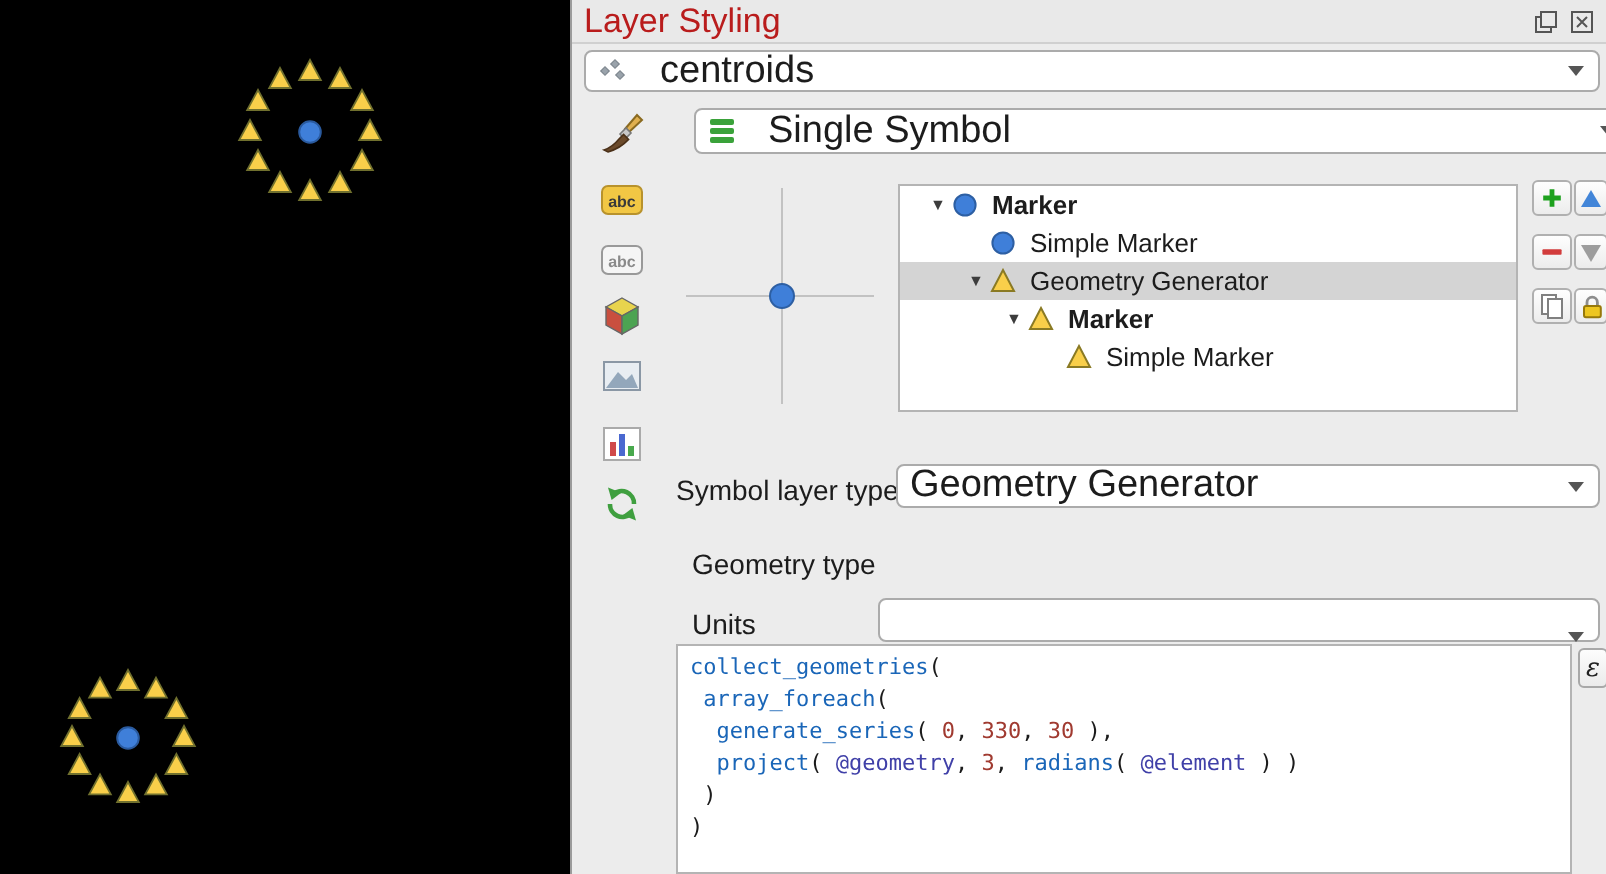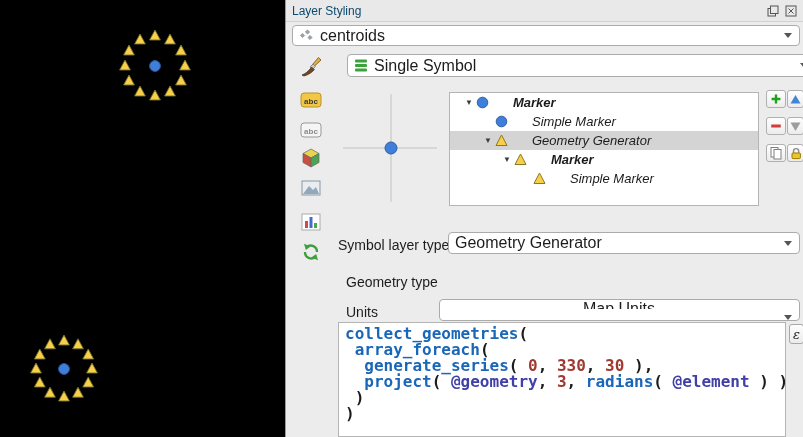--- a/index.html
+++ b/index.html
@@ -5,51 +5,51 @@
   * { box-sizing: border-box; margin: 0; padding: 0; }
   html, body { width: 803px; height: 437px; overflow: hidden; }
   body { font-family: "Liberation Sans", sans-serif; font-size: 13px; color: #1c1c1c; background: #000; }
   .stage { position: relative; width: 803px; height: 437px; }
 
   .map { position: absolute; left: 0; top: 0; width: 285px; height: 437px; background: #000; }
 
   .panel { position: absolute; left: 285px; top: 0; width: 518px; height: 437px; background: #ececec; border-left: 1px solid #9b9b9b; }
 
   .titlebar { position: absolute; left: 0; top: 0; right: 0; height: 22px; background: #e9e9e9; border-bottom: 1px solid #d0d0d0; display: flex; align-items: center; padding: 0 5px 0 6px; }
-  .title { font-size: 12px; color: #0c4a6e; }
+  .title { font-size: 17px; color: #b91c1c; }
   .winbtns { margin-left: auto; display: flex; gap: 4px; }
   .wbtn { width: 14px; height: 14px; display: flex; align-items: center; justify-content: center; background: none; border: none; padding: 0; }
 
-  .combo { position: absolute; background: #fff; border: 1px solid #ababab; border-radius: 4px; display: flex; align-items: center; gap: 6px; padding: 0 7px 0 6px; font-size: 16px; white-space: nowrap; }
+  .combo { position: absolute; background: #fff; border: 1px solid #ababab; border-radius: 4px; display: flex; align-items: center; gap: 16px; padding: 0 7px 0 6px; font-size: 19px; white-space: nowrap; }
   .cval { overflow: hidden; text-overflow: ellipsis; }
   .carrow { margin-left: auto; width: 0; height: 0; border-left: 4px solid transparent; border-right: 4px solid transparent; border-top: 5px solid #555; flex: none; }
   .cicon { display: flex; align-items: center; flex: none; }
 
   .tab { position: absolute; left: 12px; width: 26px; height: 26px; display: flex; align-items: center; justify-content: center; background: none; border: none; padding: 0; }
 
   .preview { position: absolute; left: 45px; top: 90px; width: 112px; height: 116px; }
 
   .tree { position: absolute; left: 163px; top: 92px; width: 310px; height: 114px; background: #fff; border: 1px solid #b4b4b4; overflow: hidden; font-size: 13px; }
   .trow { display: flex; align-items: center; height: 19px; }
   .trow.sel { background: var(--selection-bg, #d4d4d4); }
   .exp { width: 14px; font-size: 8px; color: #3c3c3c; text-align: center; flex: none; }
   .ticon { width: 16px; height: 13px; flex: none; display: flex; align-items: center; }
-  .tlabel { margin-left: 21px; white-space: nowrap; font-style: italic; }
+  .tlabel { margin-left: 4px; white-space: nowrap; }
   .tlabel.b { font-weight: bold; }
   .depth0 { padding-left: 12px; }
   .depth1 { padding-left: 31px; }
   .depth2 { padding-left: 50px; }
   .depth3 { padding-left: 69px; }
 
   .sbtn { position: absolute; width: 20px; height: 18px; border: 1px solid #b0b0b0; border-radius: 3px; background: linear-gradient(#fefefe, #ececec); display: flex; align-items: center; justify-content: center; padding: 0; }
 
   .flabel { position: absolute; font-size: 14px; color: #1c1c1c; white-space: nowrap; }
 
   .exprbox { position: absolute; left: 52px; top: 322px; width: 448px; height: 115px; background: #fff; border: 1px solid #b4b4b4; overflow: hidden; }
-  .code { font-family: "DejaVu Sans Mono", monospace; font-size: 16px; line-height: 16px; white-space: pre; padding: 3px 6px; font-weight: bold; }
+  .code { font-family: "DejaVu Sans Mono", monospace; font-size: 11px; line-height: 16px; white-space: pre; padding: 3px 6px; }
   .tok-fn { color: var(--code-fn, #1a66b8); }
   .tok-num { color: var(--code-num, #a03a30); }
   .tok-var { color: var(--code-var, #4040a8); }
   .tok-p { color: #1b1b1b; }
 
   .eps { position: absolute; left: 503px; top: 324px; width: 15px; height: 20px; border: 1px solid #a8a8a8; border-radius: 3px; background: linear-gradient(#fdfdfd, #ebebeb); font-family: "DejaVu Serif", serif; font-style: italic; font-size: 13px; color: #222; display: flex; align-items: center; justify-content: center; padding: 0; }
 </style>
 </head>
 <body>
 

